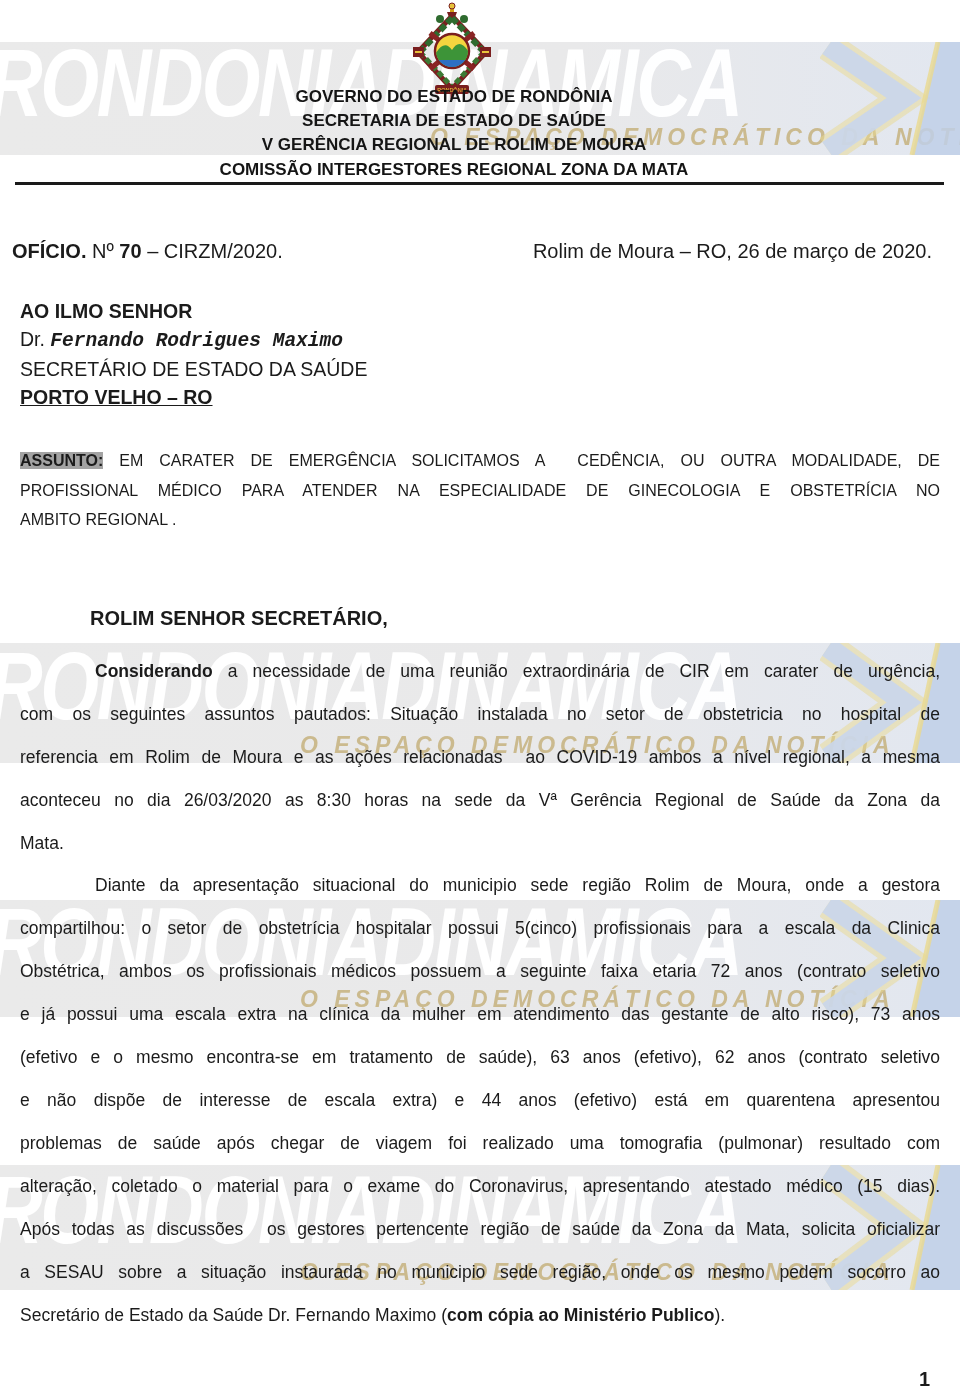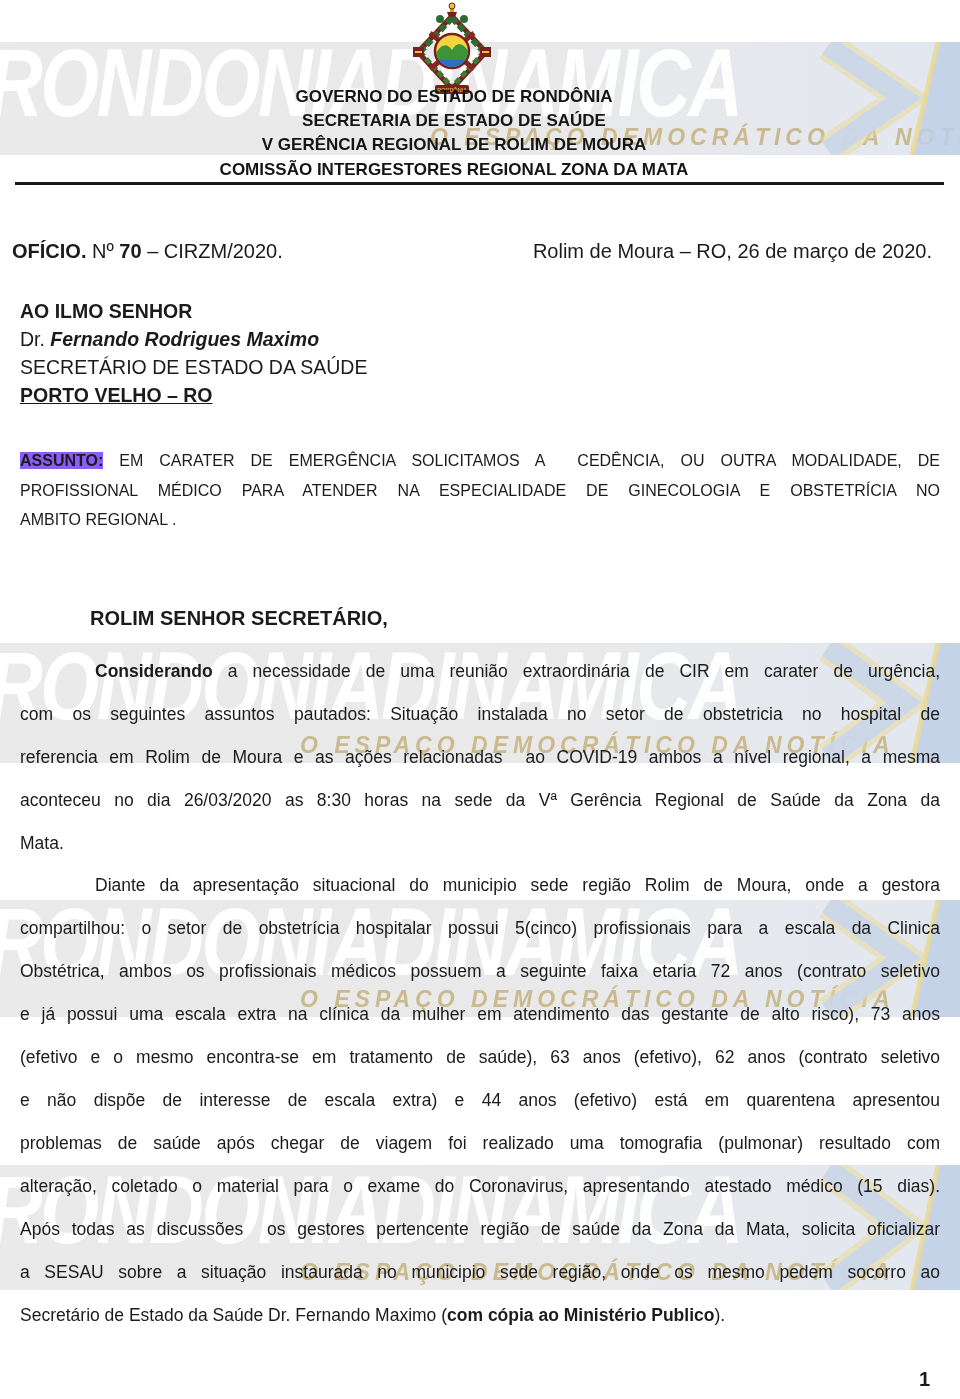--- a/index.html
+++ b/index.html
@@ -55,23 +55,23 @@
   .p1{top:650px;}
   .p2{top:864px;}
 
   
   .jline{text-align:justify;text-align-last:justify;white-space:normal;}
   .jlast{text-align-last:left;}
   .jind{text-indent:75px;}
 
   
   .c-b{font-weight:bold;}
-  .c-i{font-style:italic;}
+  .c-i{font-style:italic;font-family:Liberation Mono, monospace;}
   .c-u{text-decoration:underline;}
-  .c-hl{background:#8b5cf6;}
+  .c-hl{background:#a3a3a3;}
 
   .pagenum{position:absolute;right:30px;top:1368px;font-weight:bold;font-size:20px;z-index:2;}
 </style>
 </head>
 <body>
 
 <div class="page">
 
   <div class="wm-band wm1">
     <div class="wm-brand">RONDONIADINAMICA</div>

